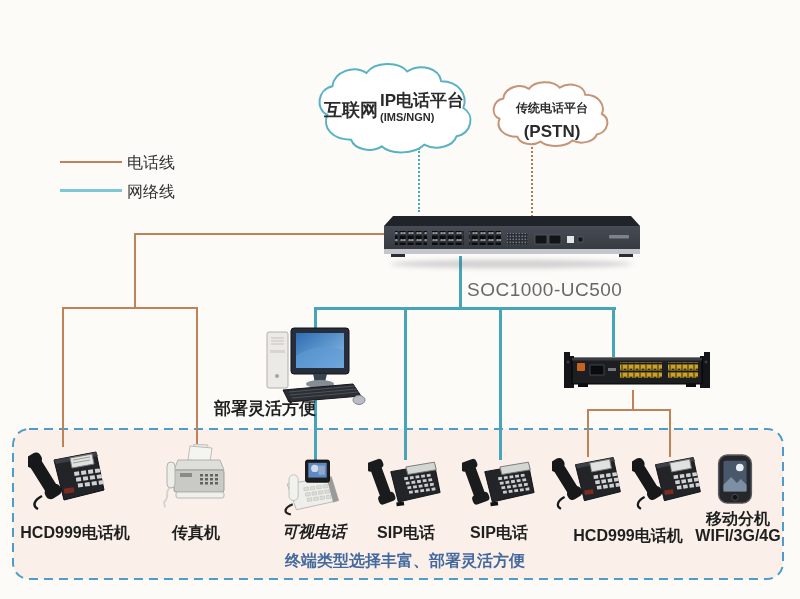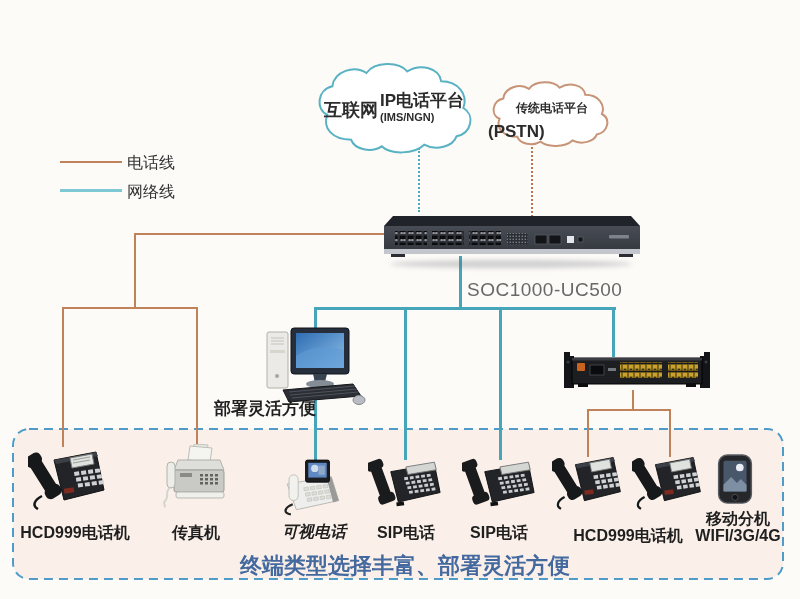--- a/index.html
+++ b/index.html
@@ -8,21 +8,21 @@
   .abs{position:absolute;}
   .line{position:absolute;z-index:2;}
   .phone-line{background:#c08258;}
   .net-line{background:#47a5ba;}
   .dotted{position:absolute;z-index:2;width:0;}
   .dev{position:absolute;z-index:5;}
   .lbl{position:absolute;z-index:6;color:#1f1f1f;font-weight:700;font-size:16px;text-align:center;white-space:nowrap;}
   .node-lbl{position:absolute;z-index:6;color:#686868;font-size:19px;letter-spacing:.5px;white-space:nowrap;}
   .cloud-txt{position:absolute;z-index:6;color:#2b2b2b;font-weight:700;white-space:nowrap;}
   .legend-lbl{position:absolute;z-index:6;color:#333;font-size:16px;white-space:nowrap;}
-  .slogan{position:absolute;z-index:6;font-size:22px;font-weight:700;color:#44699f;text-align:center;}
+  .slogan{position:absolute;z-index:6;font-size:16px;font-weight:700;color:#44699f;text-align:center;}
   .shadow{position:absolute;z-index:4;background:rgba(90,95,105,.28);filter:blur(2.5px);border-radius:50%;}
 </style>
 </head>
 <body>
 
 <div class="canvas">
 
   <div class="line phone-line" style="left:60px;top:161px;width:62px;height:2px;"></div>
   <div class="legend-lbl" style="left:127px;top:153px;">电话线</div>
   <div class="line" style="left:60px;top:189px;width:62px;height:3px;background:#7cc8d4;"></div>
@@ -35,21 +35,21 @@
     <div class="cloud-txt" style="left:12px;top:40px;font-size:18px;">互联网</div>
     <div class="cloud-txt" style="left:68px;top:31px;font-size:17px;">IP电话平台</div>
     <div class="cloud-txt" style="left:68px;top:53px;font-size:11px;">(IMS/NGN)</div>
   </div>
 
   <div class="abs" style="left:488px;top:78px;width:128px;height:72px;z-index:3;">
     <svg width="128" height="72" viewBox="0 0 200 120" preserveAspectRatio="none">
       <path d="M46,98 C24,98 12,84 18,68 C4,62 6,38 24,34 C26,16 50,8 64,18 C74,4 102,4 112,16 C128,6 150,12 152,28 C172,28 184,44 178,60 C192,68 188,90 170,94 C166,106 146,112 132,104 C120,116 92,116 82,106 C70,114 50,110 46,98 Z" fill="#ffffff" stroke="#c79478" stroke-width="2" vector-effect="non-scaling-stroke"></path>
     </svg>
     <div class="cloud-txt" style="left:0;right:0;top:22px;font-size:12px;text-align:center;">传统电话平台</div>
-    <div class="cloud-txt" style="left:0;right:0;top:44px;font-size:17px;">(PSTN)</div>
+    <div class="cloud-txt" style="left:0;right:0;top:44px;font-size:17px;text-align:center;">(PSTN)</div>
   </div>
 
   <div class="dotted" style="left:418px;top:148px;height:64px;border-left:2px dotted #4aa9bc;"></div>
   <div class="dotted" style="left:531px;top:143px;height:78px;border-left:2px dotted #b5794f;"></div>
 
   <div class="line phone-line" style="left:134px;top:233px;width:254px;height:2px;"></div>
   <div class="line phone-line" style="left:134px;top:233px;width:2px;height:76px;"></div>
   <div class="line phone-line" style="left:62px;top:307px;width:136px;height:2px;"></div>
   <div class="line phone-line" style="left:62px;top:307px;width:2px;height:140px;"></div>
   <div class="line phone-line" style="left:196px;top:307px;width:2px;height:145px;"></div>

